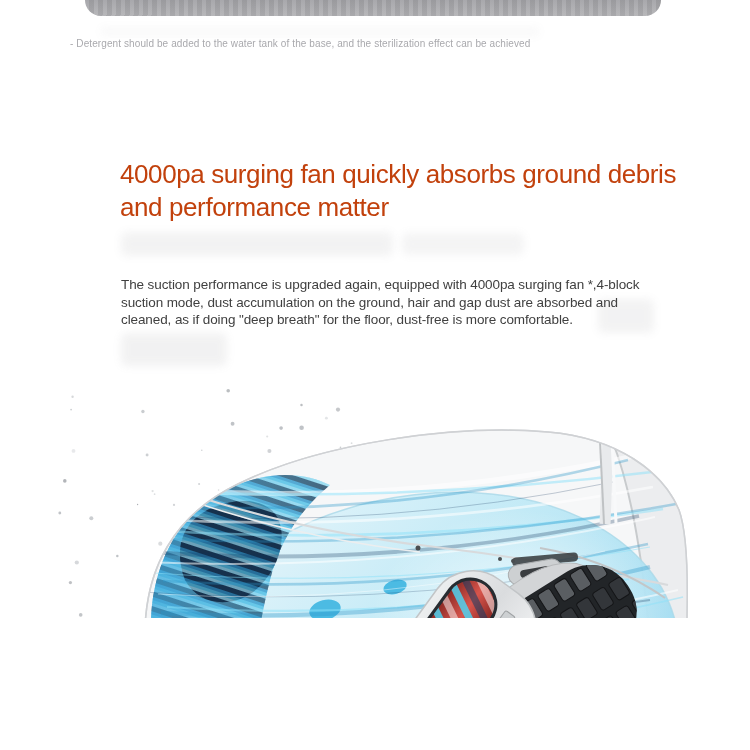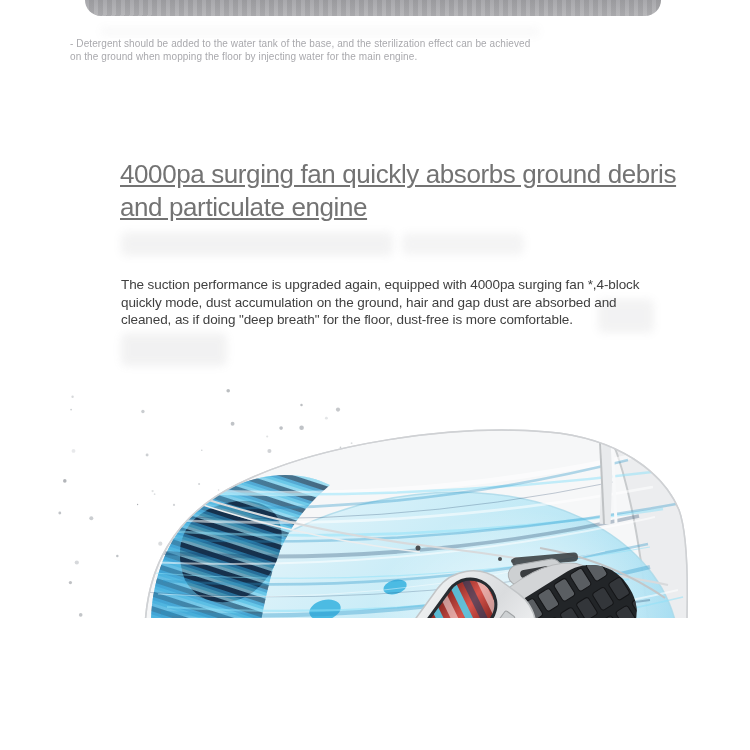--- a/index.html
+++ b/index.html
@@ -11,21 +11,21 @@
     border-radius:0 0 20px 20px;
     background-image:repeating-linear-gradient(92deg, rgba(255,255,255,.07) 0 4px, rgba(0,0,0,.05) 4px 9px),
                      linear-gradient(180deg,#a2a2a6,#b2b2b5);}
 
   
   .note{position:absolute;left:70px;top:37px;font-size:10px;line-height:13px;color:#a9a9ad;
         letter-spacing:.1px;white-space:nowrap;}
 
   
   .heading{position:absolute;left:120px;top:158px;font-size:26px;line-height:33px;
-           color:#737373;letter-spacing:-0.4px;white-space:nowrap;font-weight:400;text-decoration:underline;}
+           color:#c2410c;letter-spacing:-0.4px;white-space:nowrap;font-weight:400;}
 
   
   .para{position:absolute;left:121px;top:276px;font-size:13.5px;line-height:17.6px;
         color:#404040;letter-spacing:-0.1px;white-space:nowrap;}
 
   
   .ghost{position:absolute;background:#8a8a8e;filter:blur(4px);border-radius:6px;}
   .g1{left:121px;top:232px;width:272px;height:24px;opacity:.10;}
   .g2{left:402px;top:233px;width:122px;height:22px;opacity:.09;}
   .g3{left:598px;top:299px;width:56px;height:34px;opacity:.10;}
@@ -37,37 +37,36 @@
 </style>
 </head>
 <body>
 
 <div class="page">
 
   <div class="top-banner"></div>
 
   <div class="note">
     <div>- Detergent should be added to the water tank of the base, and the sterilization effect can be achieved</div>
-    <div>on the ground when mopping the floor by injecting water for the main engine.</div>
   </div>
 
   <div class="heading">
     <div>4000pa surging fan quickly absorbs ground debris</div>
-    <div>and particulate engine</div>
+    <div>and performance matter</div>
   </div>
 
   <div class="ghost g1"></div>
   <div class="ghost g2"></div>
   <div class="ghost g3"></div>
   <div class="ghost g4"></div>
   <div class="ghost g5"></div>
 
   <div class="para">
     <div>The suction performance is upgraded again, equipped with 4000pa surging fan *,4-block</div>
-    <div>quickly mode, dust accumulation on the ground, hair and gap dust are absorbed and</div>
+    <div>suction mode, dust accumulation on the ground, hair and gap dust are absorbed and</div>
     <div>cleaned, as if doing "deep breath" for the floor, dust-free is more comfortable.</div>
   </div>
 
   <div class="hero">
     <svg id="heroSvg" width="750" height="370" viewBox="0 0 750 370" xmlns="http://www.w3.org/2000/svg">
       <defs>
         <clipPath id="bodyClip">
           <path d="M 145 248 C 147 190 172 136 238 104 C 320 63 455 44 548 52 C 618 58 663 92 679 130 C 687 152 688 190 687 235 L 685 370 L 170 370 C 154 335 146 292 145 248 Z"></path>
         </clipPath>
         <pattern id="stripePat" width="14" height="14" patternUnits="userSpaceOnUse" patternTransform="rotate(18)">

